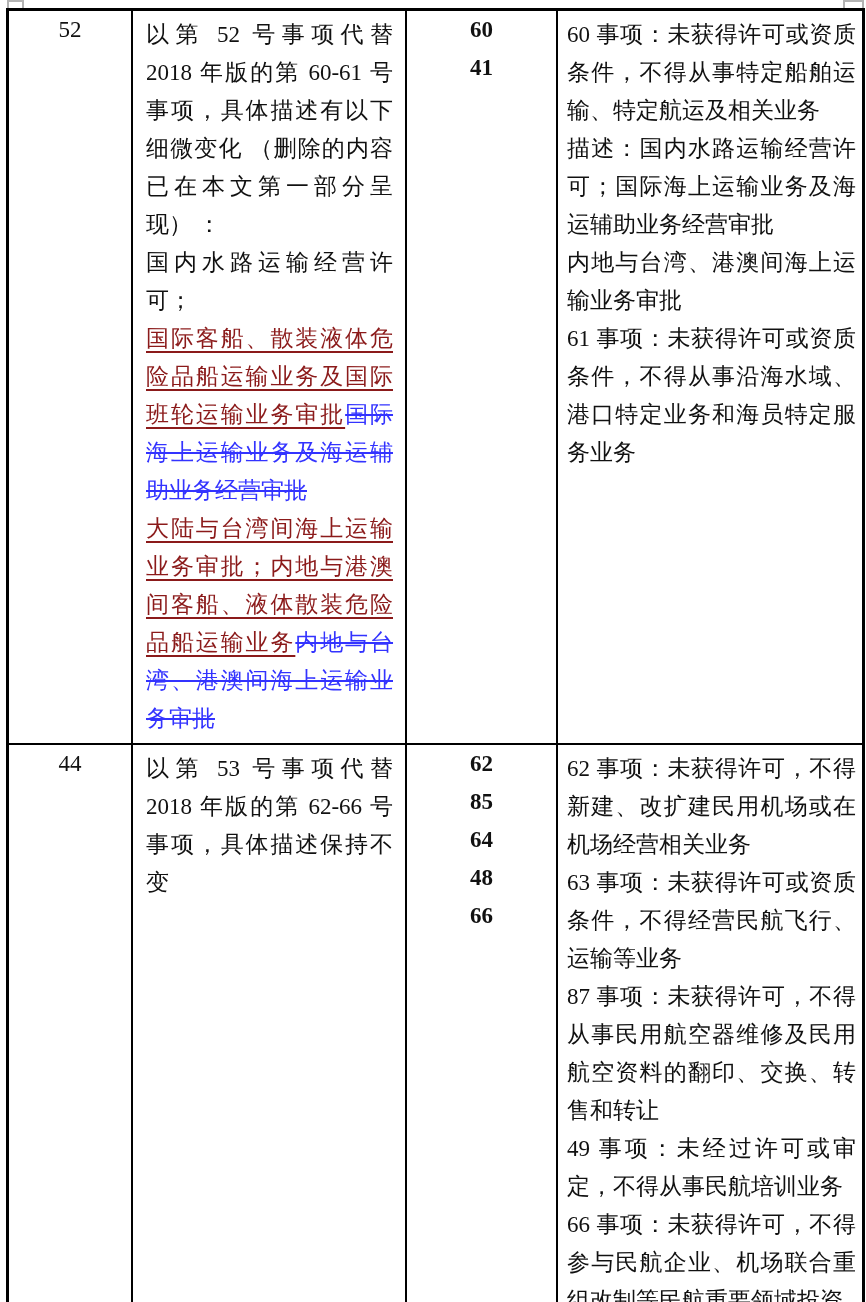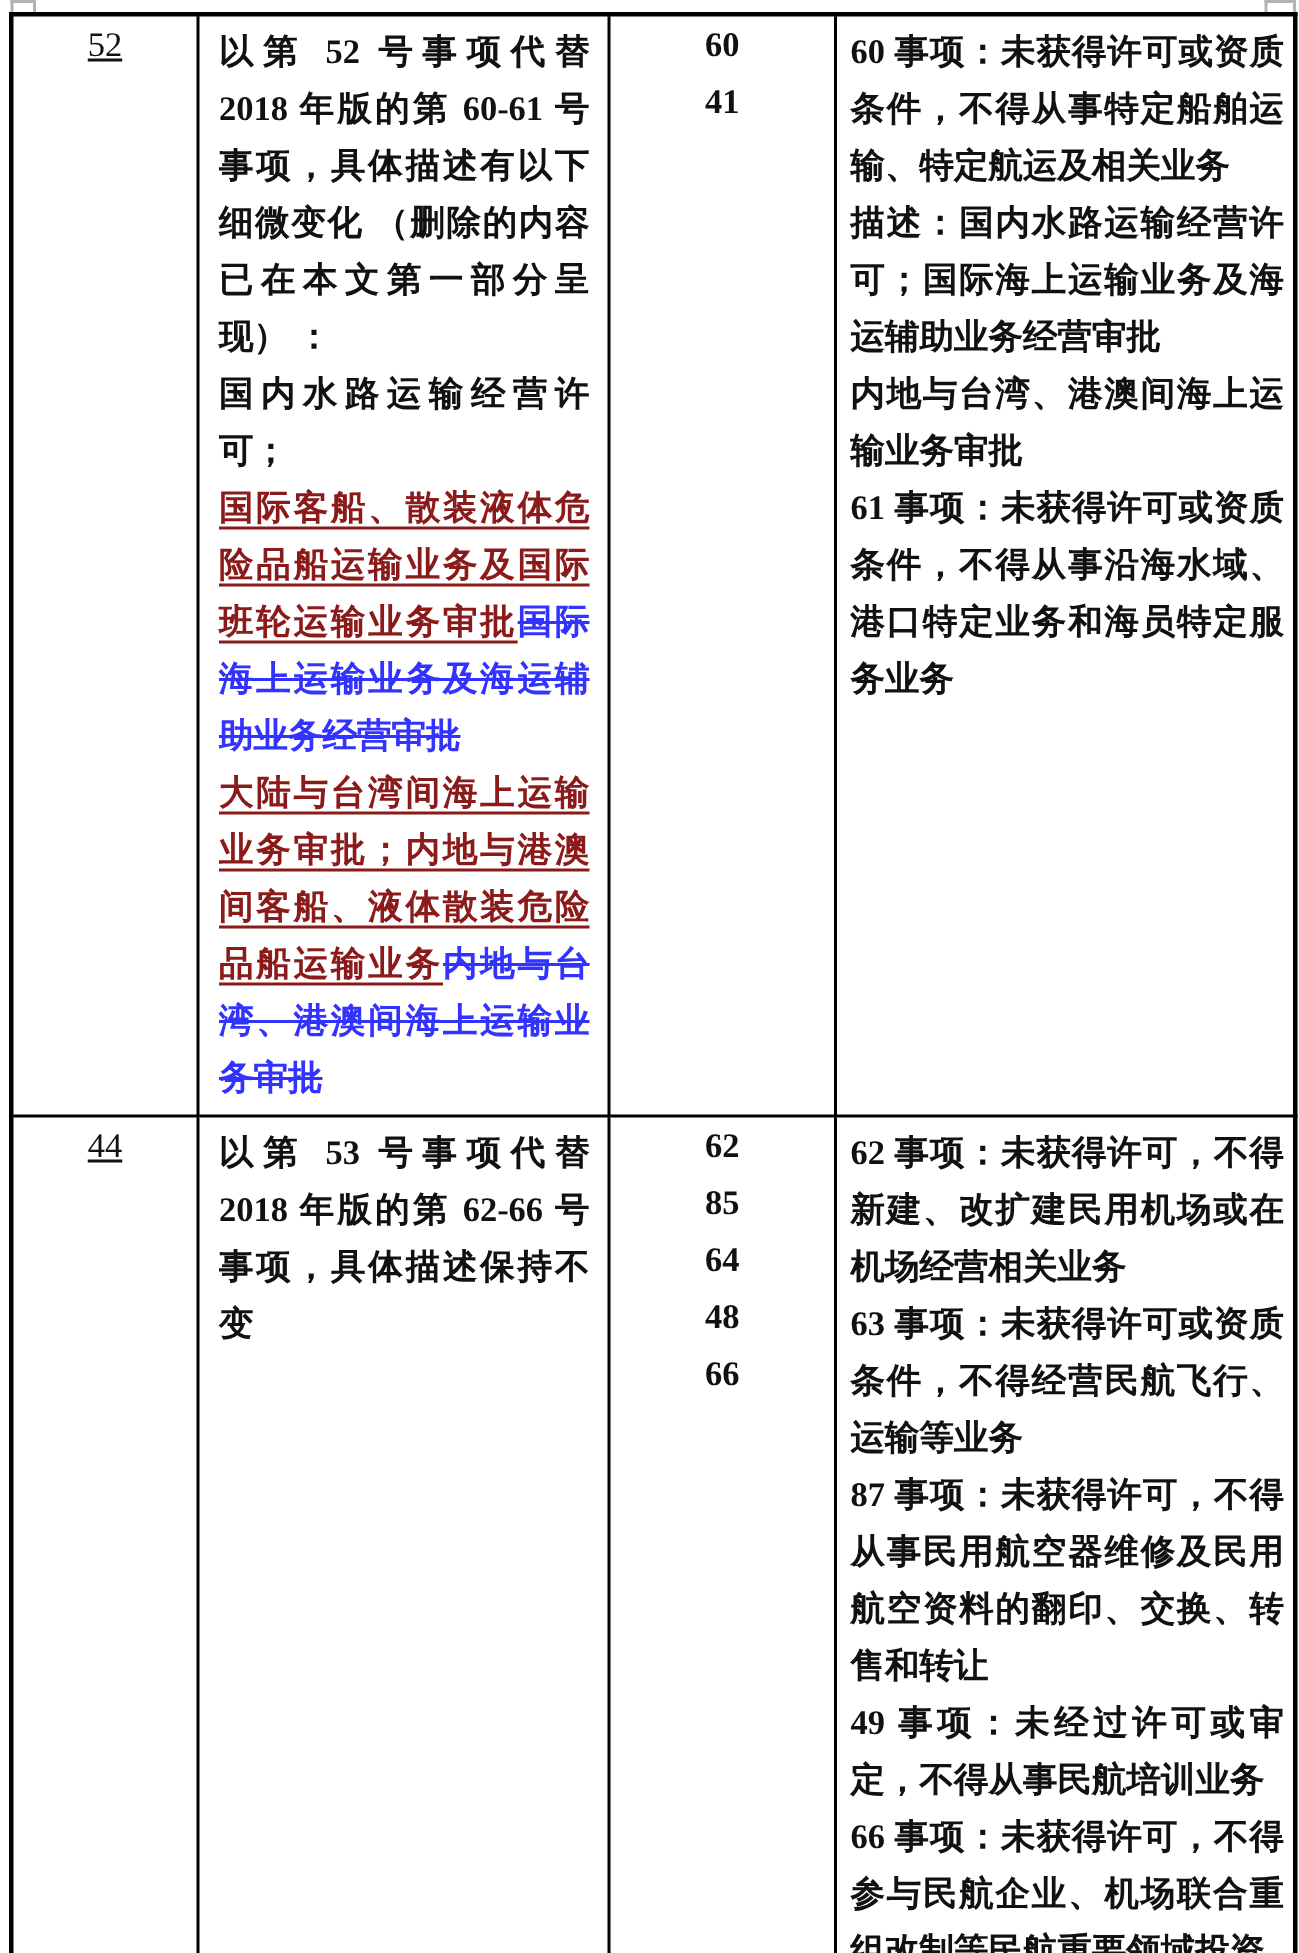--- a/index.html
+++ b/index.html
@@ -26,29 +26,29 @@
     background:#ffffff;
   }
   table.cmp{border:3px solid #000000;}
   table.cmp td{
     border:2px solid #000000;
     padding:0;
     vertical-align:top;
     font-size:23px;
     line-height:38px;
   }
-  td.c-num    {width:122px;vertical-align:middle;text-align:center;text-decoration:underline;}
+  td.c-num    {width:122px;vertical-align:middle;text-align:center;}
   td.c-summary{width:272px;}
   td.c-items  {width:149px;vertical-align:middle;text-align:center;font-weight:bold;}
   td.c-detail {width:304px;}
 
   .cell-pad-summary{padding:5px 12px 5px 13px;}
   .cell-pad-detail {padding:5px 6px 5px 9px;}
 
-  .para{margin:0;text-align:justify;font-weight:bold;}
+  .para{margin:0;text-align:justify;}
   .num-line{display:block;}
 
   .t-normal {color:#111111;text-decoration:none;}
   .t-added{
     color:#8b1a1a;
     text-decoration:underline;
     text-decoration-thickness:2px;
     text-underline-offset:5px;
   }
   .t-removed{

